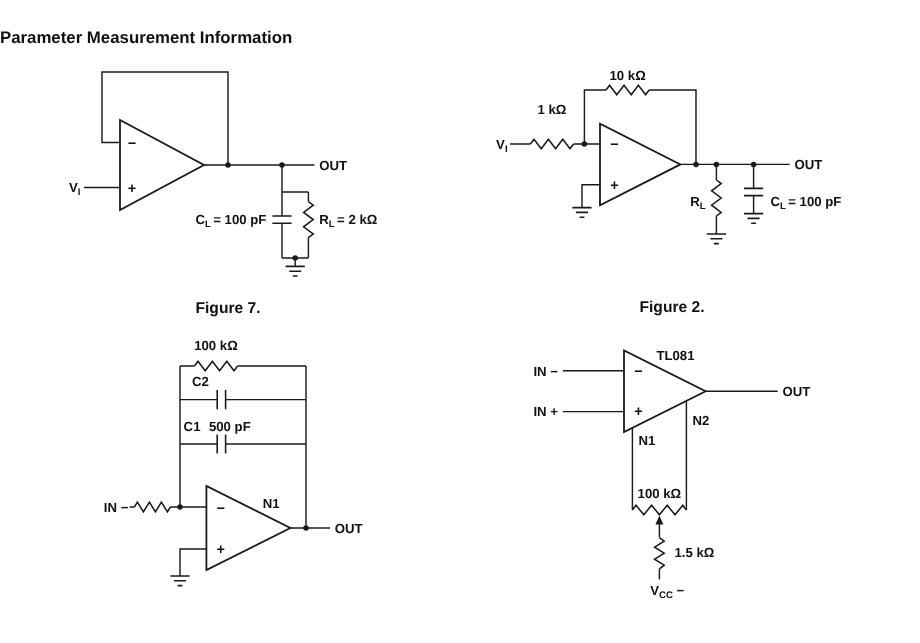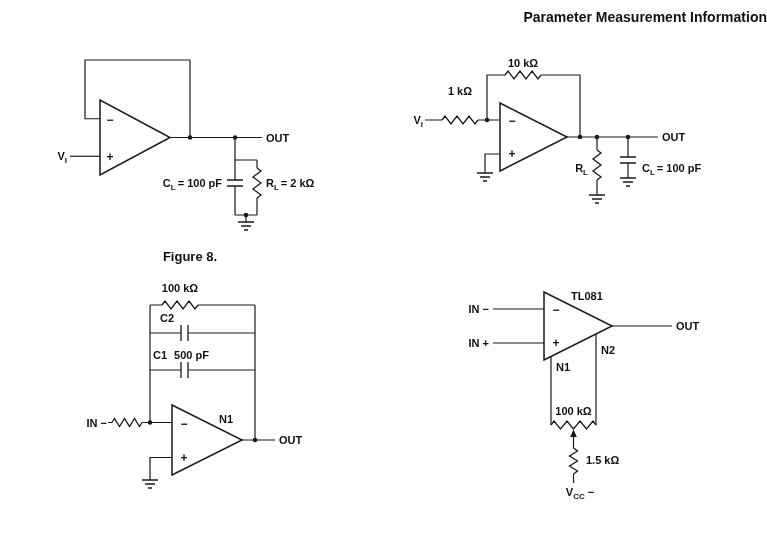--- a/index.html
+++ b/index.html
@@ -1,17 +1,17 @@
 <!DOCTYPE html>
 <html><head>
 <meta charset="utf-8">
 <style>
   html,body{margin:0;padding:0;background:#fff}
   .page{position:relative;width:767px;height:536px;background:#ffffff;font-family:"Liberation Sans",sans-serif;color:#111;overflow:hidden}
-  .title{position:absolute;top:9px;left:0;width:100%;text-align:right;font-size:14px;font-weight:bold;margin:0}
+  .title{position:absolute;top:23px;left:0;width:100%;text-align:left;font-size:14px;font-weight:bold;margin:0}
   figure.fig{position:absolute;margin:0;padding:0}
   .caption{text-align:center;font-weight:bold;font-size:13px;margin-top:3px}
   svg{display:block}
   .lbl{font-family:"Liberation Sans",sans-serif;font-size:11px;font-weight:bold;fill:#111}
   .sub{font-size:8px}
   .sign{font-family:"Liberation Sans",sans-serif;font-size:12px;font-weight:bold;fill:#111}
   .wire{stroke:#1a1a1a;stroke-width:1.2;fill:none}
   .sym{stroke:#1a1a1a;stroke-width:1.3;fill:none}
   .tri{stroke:#1a1a1a;stroke-width:1.5;fill:#ffffff}
   .dot{fill:#1a1a1a;stroke:none}
@@ -39,21 +39,21 @@
       <circle class="dot" cx="150" cy="97.5" r="2.3"></circle>
       <circle class="dot" cx="195" cy="97.5" r="2.3"></circle>
       <circle class="dot" cx="206" cy="175" r="2.3"></circle>
       <text class="sign" x="70" y="83.5" text-anchor="middle">−</text>
       <text class="sign" x="70" y="121" text-anchor="middle">+</text>
       <text class="lbl" x="27" y="120" text-anchor="end"><tspan>V</tspan><tspan class="sub" dy="2.5">I</tspan></text>
       <text class="lbl" x="226" y="101.5">OUT</text>
       <text class="lbl" x="182" y="147" text-anchor="end"><tspan>C</tspan><tspan class="sub" dy="2.5">L</tspan><tspan dy="-2.5" dx="2">= 100 pF</tspan></text>
       <text class="lbl" x="226" y="147"><tspan>R</tspan><tspan class="sub" dy="2.5">L</tspan><tspan dy="-2.5" dx="2">= 2 kΩ</tspan></text>
     </svg>
-    <figcaption class="caption">Figure 8.</figcaption>
+    <figcaption class="caption">Figure 7.</figcaption>
   </figure>
 
   <figure class="fig" style="left:400px;top:45px;width:320px">
     <svg width="320" height="200" viewBox="0 0 320 200">
       <g>
         <path class="wire" d="M25,75 H42 M78,75 H100"></path>
         <path class="wire" d="M87,75 V30 H105 M141,30 H180 V92"></path>
         <path class="wire" d="M167,92 H258"></path>
         <path class="wire" d="M100,109 H85 V128"></path>
         <path class="wire" d="M197,92 V105 M197,135 V150"></path>
@@ -73,20 +73,21 @@
       <circle class="dot" cx="228" cy="92" r="2.3"></circle>
       <text class="sign" x="112" y="79.5" text-anchor="middle">−</text>
       <text class="sign" x="112" y="113" text-anchor="middle">+</text>
       <text class="lbl" x="23" y="79" text-anchor="end"><tspan>V</tspan><tspan class="sub" dy="2.5">I</tspan></text>
       <text class="lbl" x="60" y="50" text-anchor="middle">1 kΩ</text>
       <text class="lbl" x="123" y="22" text-anchor="middle">10 kΩ</text>
       <text class="lbl" x="262" y="96">OUT</text>
       <text class="lbl" x="188" y="127" text-anchor="end"><tspan>R</tspan><tspan class="sub" dy="2.5">L</tspan></text>
       <text class="lbl" x="242" y="127"><tspan>C</tspan><tspan class="sub" dy="2.5">L</tspan><tspan dy="-2.5" dx="2">= 100 pF</tspan></text>
     </svg>
+    <figcaption class="caption">Figure 2.</figcaption>
   </figure>
 
   <figure class="fig" style="left:70px;top:275px;width:240px">
     <svg width="240" height="232" viewBox="0 0 240 232">
       <g>
         <path class="wire" d="M38,147.5 H42 M72,147.5 H102"></path>
         <path class="wire" d="M80,147.5 V30"></path>
         <path class="wire" d="M185,165 V30"></path>
         <path class="wire" d="M80,30 H92 M128,30 H185"></path>
         <path class="wire" d="M80,58 H111 M118,58 H185"></path>
@@ -106,21 +107,21 @@
       <text class="sign" x="114" y="187" text-anchor="middle">+</text>
       <text class="lbl" x="110" y="17" text-anchor="middle">100 kΩ</text>
       <text class="lbl" x="97" y="47" text-anchor="middle">C2</text>
       <text class="lbl" x="83" y="84"><tspan>C1</tspan><tspan dx="7">500 pF</tspan></text>
       <text class="lbl" x="37" y="151.5" text-anchor="end">IN −</text>
       <text class="lbl" x="156" y="148" text-anchor="middle">N1</text>
       <text class="lbl" x="209" y="169">OUT</text>
     </svg>
   </figure>
 
-  <figure class="fig" style="left:444px;top:280px;width:280px">
+  <figure class="fig" style="left:420px;top:280px;width:280px">
     <svg width="280" height="228" viewBox="0 0 280 228">
       <g>
         <path class="wire" d="M49,29 H100"></path>
         <path class="wire" d="M49,63 H100"></path>
         <path class="wire" d="M168,46 H228"></path>
         <path class="wire" d="M107,76.5 V145"></path>
         <path class="wire" d="M152,54 V145"></path>
         <path class="wire" d="M129.5,156 V168"></path>
         <path class="wire" d="M129.5,194 V203"></path>
       </g>

